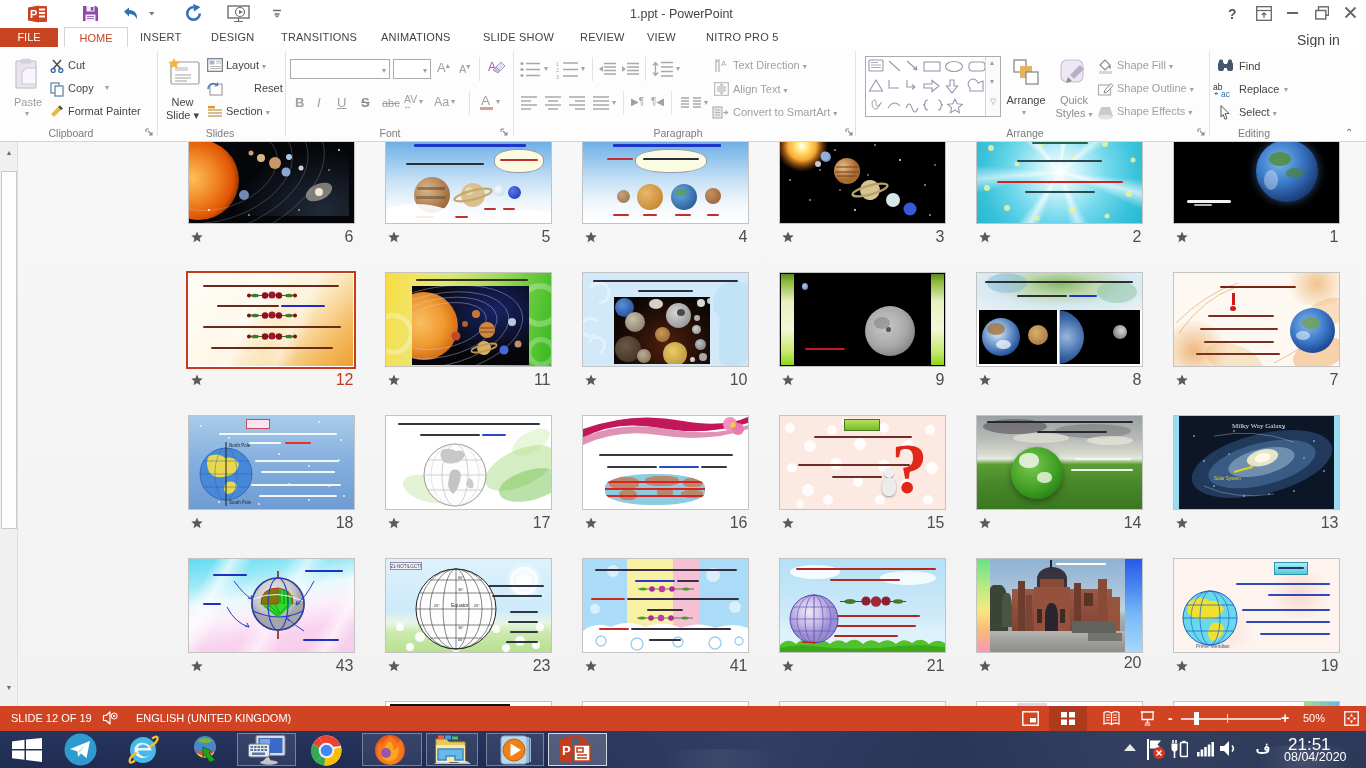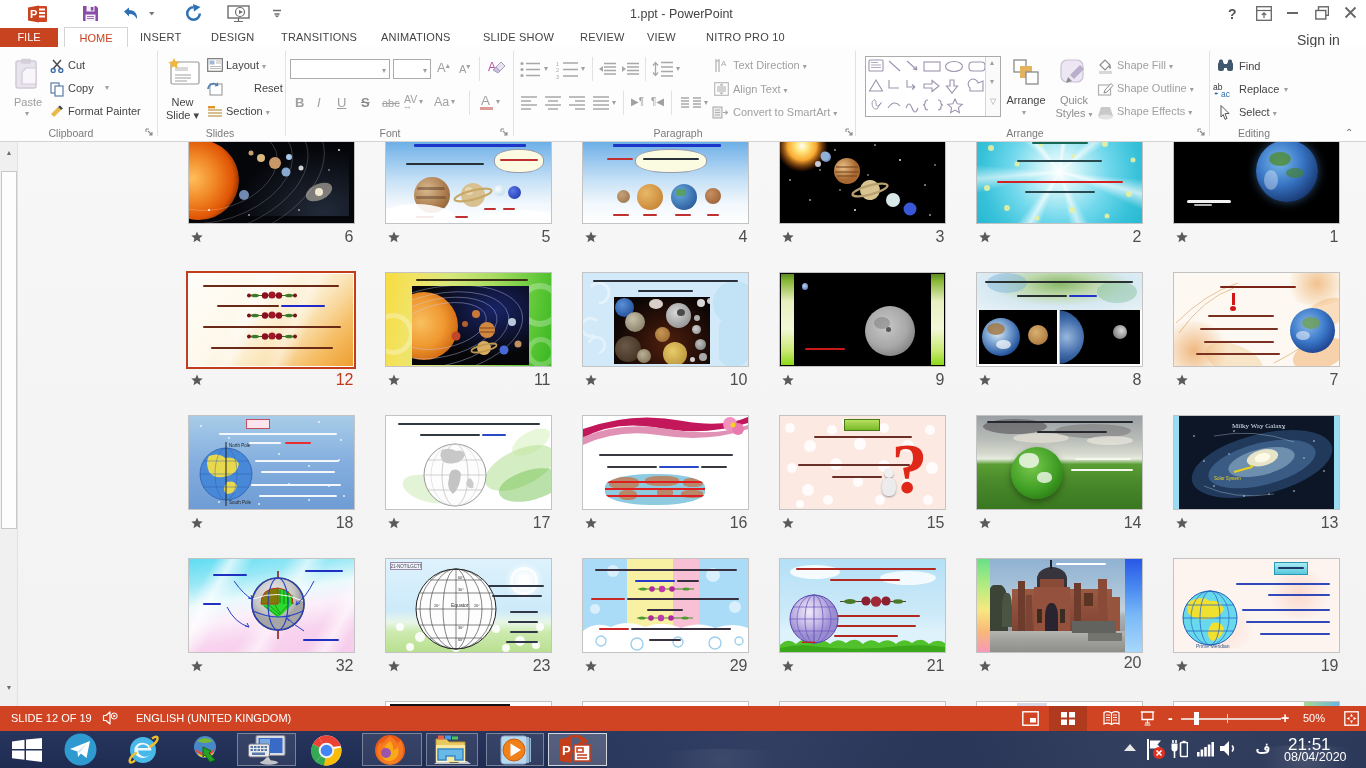--- a/index.html
+++ b/index.html
@@ -95,21 +95,21 @@
 <div class="abs" id="tabrow">
   <div class="abs" id="filetab">FILE</div>
   <div class="abs" id="hometab">HOME</div>
   <div class="tab" style="left:140px;line-height:19px;">INSERT</div>
   <div class="tab" style="left:211px;line-height:19px;">DESIGN</div>
   <div class="tab" style="left:281px;line-height:19px;">TRANSITIONS</div>
   <div class="tab" style="left:381px;line-height:19px;">ANIMATIONS</div>
   <div class="tab" style="left:483px;line-height:19px;">SLIDE SHOW</div>
   <div class="tab" style="left:580px;line-height:19px;">REVIEW</div>
   <div class="tab" style="left:647px;line-height:19px;">VIEW</div>
-  <div class="tab" style="left:706px;line-height:19px;">NITRO PRO 10</div>
+  <div class="tab" style="left:706px;line-height:19px;">NITRO PRO 5</div>
   <div class="abs" id="signin">Sign in</div>
 </div>
 
 <div class="abs" id="ribbon">
 
   <svg class="abs" style="left:14px;top:11px" width="28" height="34" viewBox="0 0 28 34">
     <rect x="2" y="3" width="20" height="27" rx="2" fill="#e8e4ec" stroke="#cfcad6" stroke-width="1.5"></rect>
     <rect x="7" y="0.8" width="10" height="5" rx="1" fill="#d4cfdb"></rect>
     <path d="M12 10 h10 v16 h-14 v-12 z" fill="#f8f6fa" stroke="#cfcad6" stroke-width="1.2"></path>
   </svg>
@@ -1107,29 +1107,29 @@
       <path d="M6 0.5 L7.6 4.2 L11.7 4.5 L8.6 7.2 L9.5 11.2 L6 9 L2.5 11.2 L3.4 7.2 L0.3 4.5 L4.4 4.2 Z" fill="#5a5a5a"></path>
     </svg>
   <div class="snum" style="left:1081.5px;top:372px;color:#4e4e4e;">14</div>
   <svg class="star" style="left:978.5px;top:375px;" viewBox="0 0 12 12">
       <path d="M6 0.5 L7.6 4.2 L11.7 4.5 L8.6 7.2 L9.5 11.2 L6 9 L2.5 11.2 L3.4 7.2 L0.3 4.5 L4.4 4.2 Z" fill="#5a5a5a"></path>
     </svg>
   <div class="snum" style="left:1278.5px;top:372px;color:#4e4e4e;">13</div>
   <svg class="star" style="left:1175.5px;top:375px;" viewBox="0 0 12 12">
       <path d="M6 0.5 L7.6 4.2 L11.7 4.5 L8.6 7.2 L9.5 11.2 L6 9 L2.5 11.2 L3.4 7.2 L0.3 4.5 L4.4 4.2 Z" fill="#5a5a5a"></path>
     </svg>
-  <div class="snum" style="left:293.5px;top:515px;color:#4e4e4e;">32</div>
+  <div class="snum" style="left:293.5px;top:515px;color:#4e4e4e;">43</div>
   <svg class="star" style="left:190.5px;top:518px;" viewBox="0 0 12 12">
       <path d="M6 0.5 L7.6 4.2 L11.7 4.5 L8.6 7.2 L9.5 11.2 L6 9 L2.5 11.2 L3.4 7.2 L0.3 4.5 L4.4 4.2 Z" fill="#5a5a5a"></path>
     </svg>
   <div class="snum" style="left:490.5px;top:515px;color:#4e4e4e;">23</div>
   <svg class="star" style="left:387.5px;top:518px;" viewBox="0 0 12 12">
       <path d="M6 0.5 L7.6 4.2 L11.7 4.5 L8.6 7.2 L9.5 11.2 L6 9 L2.5 11.2 L3.4 7.2 L0.3 4.5 L4.4 4.2 Z" fill="#5a5a5a"></path>
     </svg>
-  <div class="snum" style="left:687.5px;top:515px;color:#4e4e4e;">29</div>
+  <div class="snum" style="left:687.5px;top:515px;color:#4e4e4e;">41</div>
   <svg class="star" style="left:584.5px;top:518px;" viewBox="0 0 12 12">
       <path d="M6 0.5 L7.6 4.2 L11.7 4.5 L8.6 7.2 L9.5 11.2 L6 9 L2.5 11.2 L3.4 7.2 L0.3 4.5 L4.4 4.2 Z" fill="#5a5a5a"></path>
     </svg>
   <div class="snum" style="left:884.5px;top:515px;color:#4e4e4e;">21</div>
   <svg class="star" style="left:781.5px;top:518px;" viewBox="0 0 12 12">
       <path d="M6 0.5 L7.6 4.2 L11.7 4.5 L8.6 7.2 L9.5 11.2 L6 9 L2.5 11.2 L3.4 7.2 L0.3 4.5 L4.4 4.2 Z" fill="#5a5a5a"></path>
     </svg>
   <div class="snum" style="left:1081.5px;top:512px;color:#4e4e4e;">20</div>
   <svg class="star" style="left:978.5px;top:518px;" viewBox="0 0 12 12">
       <path d="M6 0.5 L7.6 4.2 L11.7 4.5 L8.6 7.2 L9.5 11.2 L6 9 L2.5 11.2 L3.4 7.2 L0.3 4.5 L4.4 4.2 Z" fill="#5a5a5a"></path>

